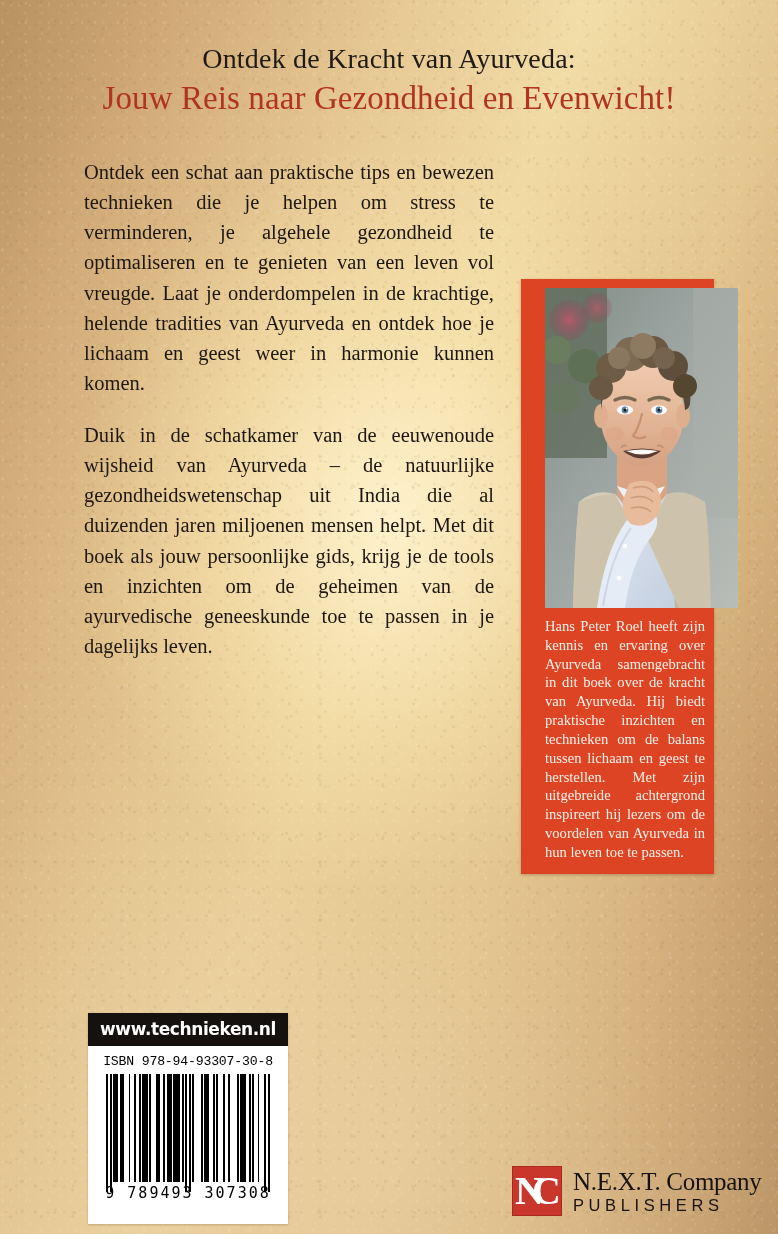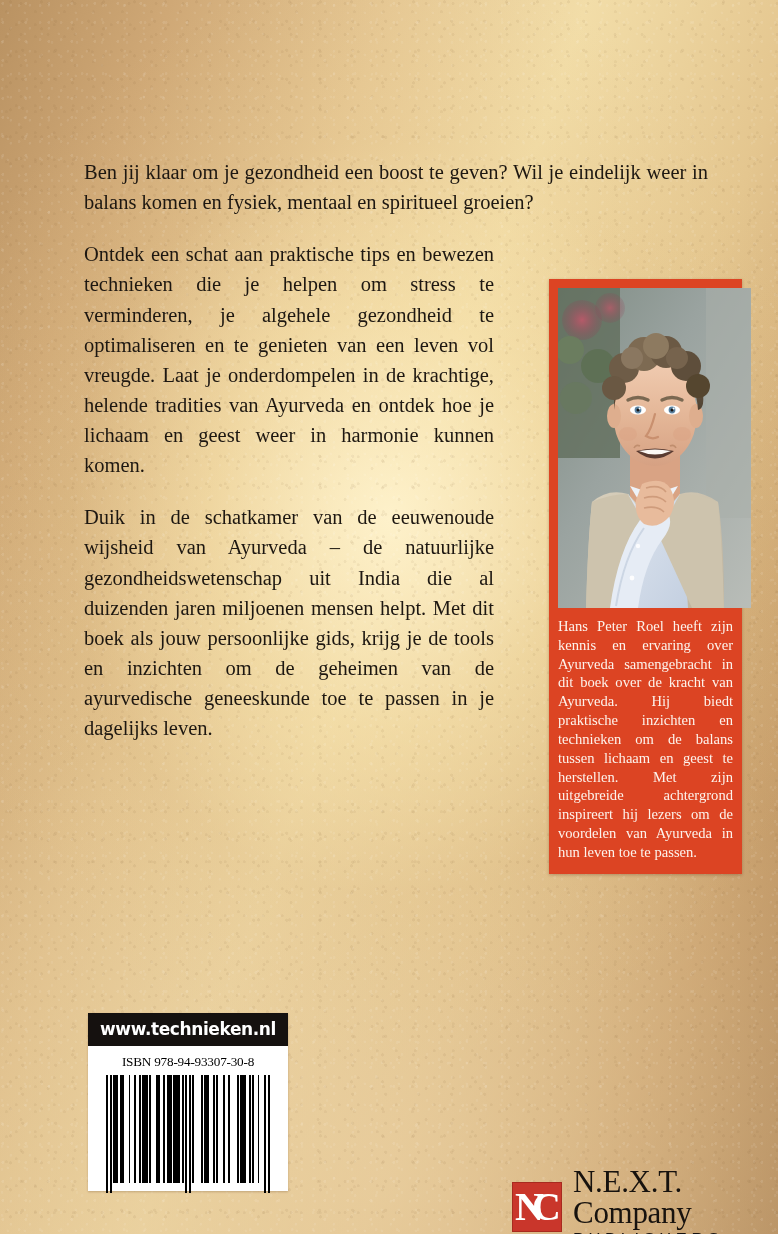--- a/index.html
+++ b/index.html
@@ -87,23 +87,22 @@
   .body-col p { margin: 0 0 22px 0; }
   .body-col p.narrow { width: 410px; }
 
   
   .author-panel {
     position: absolute;
     left: 521px;
     top: 279px;
     width: 193px;
     background: #dc4423;
-    padding: 9px 9px 12px 9px;
+    padding: 9px 9px 12px 24px;
     box-shadow: 0 1px 3px rgba(80,40,15,0.30);
-    margin-left: 28px;
   }
 
   .author-photo {
     position: relative;
     width: 193px;
     height: 320px;
     overflow: hidden;
     background: #9aa1a3;
   }
   .author-photo svg { display: block; width: 100%; height: 100%; }
@@ -132,21 +131,21 @@
     color: #ffffff;
     font-family: "DejaVu Sans", "Liberation Sans", sans-serif;
     font-weight: bold;
     font-size: 17px;
     letter-spacing: -0.4px;
     text-align: center;
     padding: 6px 0 7px 0;
   }
   .barcode-body { padding: 8px 10px 8px 10px; background:#ffffff; }
   .barcode-isbn {
-    font-family: Liberation Serif, serif;
+    font-family: Liberation Mono, monospace;
     font-size: 13.2px;
     letter-spacing: -0.2px;
     color: #000;
     text-align: center;
     margin-bottom: 5px;
   }
   .barcode-bars {
     height: 108px;
     display: flex;
     align-items: flex-start;
@@ -188,44 +187,47 @@
     font-family: "Liberation Serif", "DejaVu Serif", serif;
     font-weight: bold;
     font-size: 40px;
     line-height: 1;
   }
   .pub-mark .letter-n { left: 3px;  top: 5px; }
   .pub-mark .letter-c { left: 20px; top: 5px; }
   .pub-text { line-height: 1; }
   .pub-name {
     display: block;
-    font-size: 31px;
+    font-size: 25px;
     color: #17120e;
     letter-spacing: -0.3px;
   }
   .pub-sub {
     display: block;
     font-family: "Liberation Sans", "DejaVu Sans", sans-serif;
     font-size: 16.5px;
     letter-spacing: 4.6px;
     color: #17120e;
     margin-top: 3px;
   }
 </style>
 </head>
 <body>
 
 <div id="cover">
   <div id="texture"></div>
 
   <div id="content">
 
+    <div class="headline">
+      <span class="headline-line1">Ontdek de Kracht van Ayurveda:</span>
+      <span class="headline-line2">Jouw Reis naar Gezondheid en Evenwicht!</span>
+    </div>
 
     <div class="body-col">
-      <p>Ben jij klaar om je gezondheid een boost te geven? Wil je eindelijk weer in balans komen en fysiek, mentaal en spiritueel groeien?</p>
       <p class="narrow">Ontdek een schat aan praktische tips en bewezen technieken die je helpen om stress te verminderen, je algehele gezondheid te optimaliseren en te genieten van een leven vol vreugde. Laat je onderdompelen in de krachtige, helende tradities van Ayurveda en ontdek hoe je lichaam en geest weer in harmonie kunnen komen.</p>
       <p class="narrow">Duik in de schatkamer van de eeuwenoude wijsheid van Ayurveda – de natuurlijke gezondheidswetenschap uit India die al duizenden jaren miljoenen mensen helpt. Met dit boek als jouw persoonlijke gids, krijg je de tools en inzichten om de geheimen van de ayurvedische geneeskunde toe te passen in je dagelijks leven.</p>
     </div>
 
     <div class="author-panel">
 
       <div class="author-photo">
         <svg viewBox="0 0 193 320" preserveAspectRatio="xMidYMid slice" aria-hidden="true">
           <defs>
             <linearGradient id="bgGrad" x1="0" y1="0" x2="1" y2="1">
@@ -392,20 +394,21 @@
             <i style="width: 1.72px;"></i>
             <i style="width: 1.72px; background: transparent;"></i>
             <i style="width: 1.72px;"></i>
             <i style="width: 3.44px; background: transparent;"></i>
             <i style="width: 1.72px;"></i>
             <i style="width: 5.16px; background: transparent;"></i>
             <i class="tall" style="width: 1.72px;"></i>
             <i class="tall" style="width: 1.72px; background: transparent;"></i>
             <i class="tall" style="width: 1.72px;"></i>
           </div>
+        <div class="barcode-digits">9 789493 307308</div>
       </div>
     </div>
 
     <div class="publisher">
       <div class="pub-mark">
         <span class="letter-n">N</span>
         <span class="letter-c">C</span>
       </div>
       <div class="pub-text">
         <span class="pub-name">N.E.X.T. Company</span>

